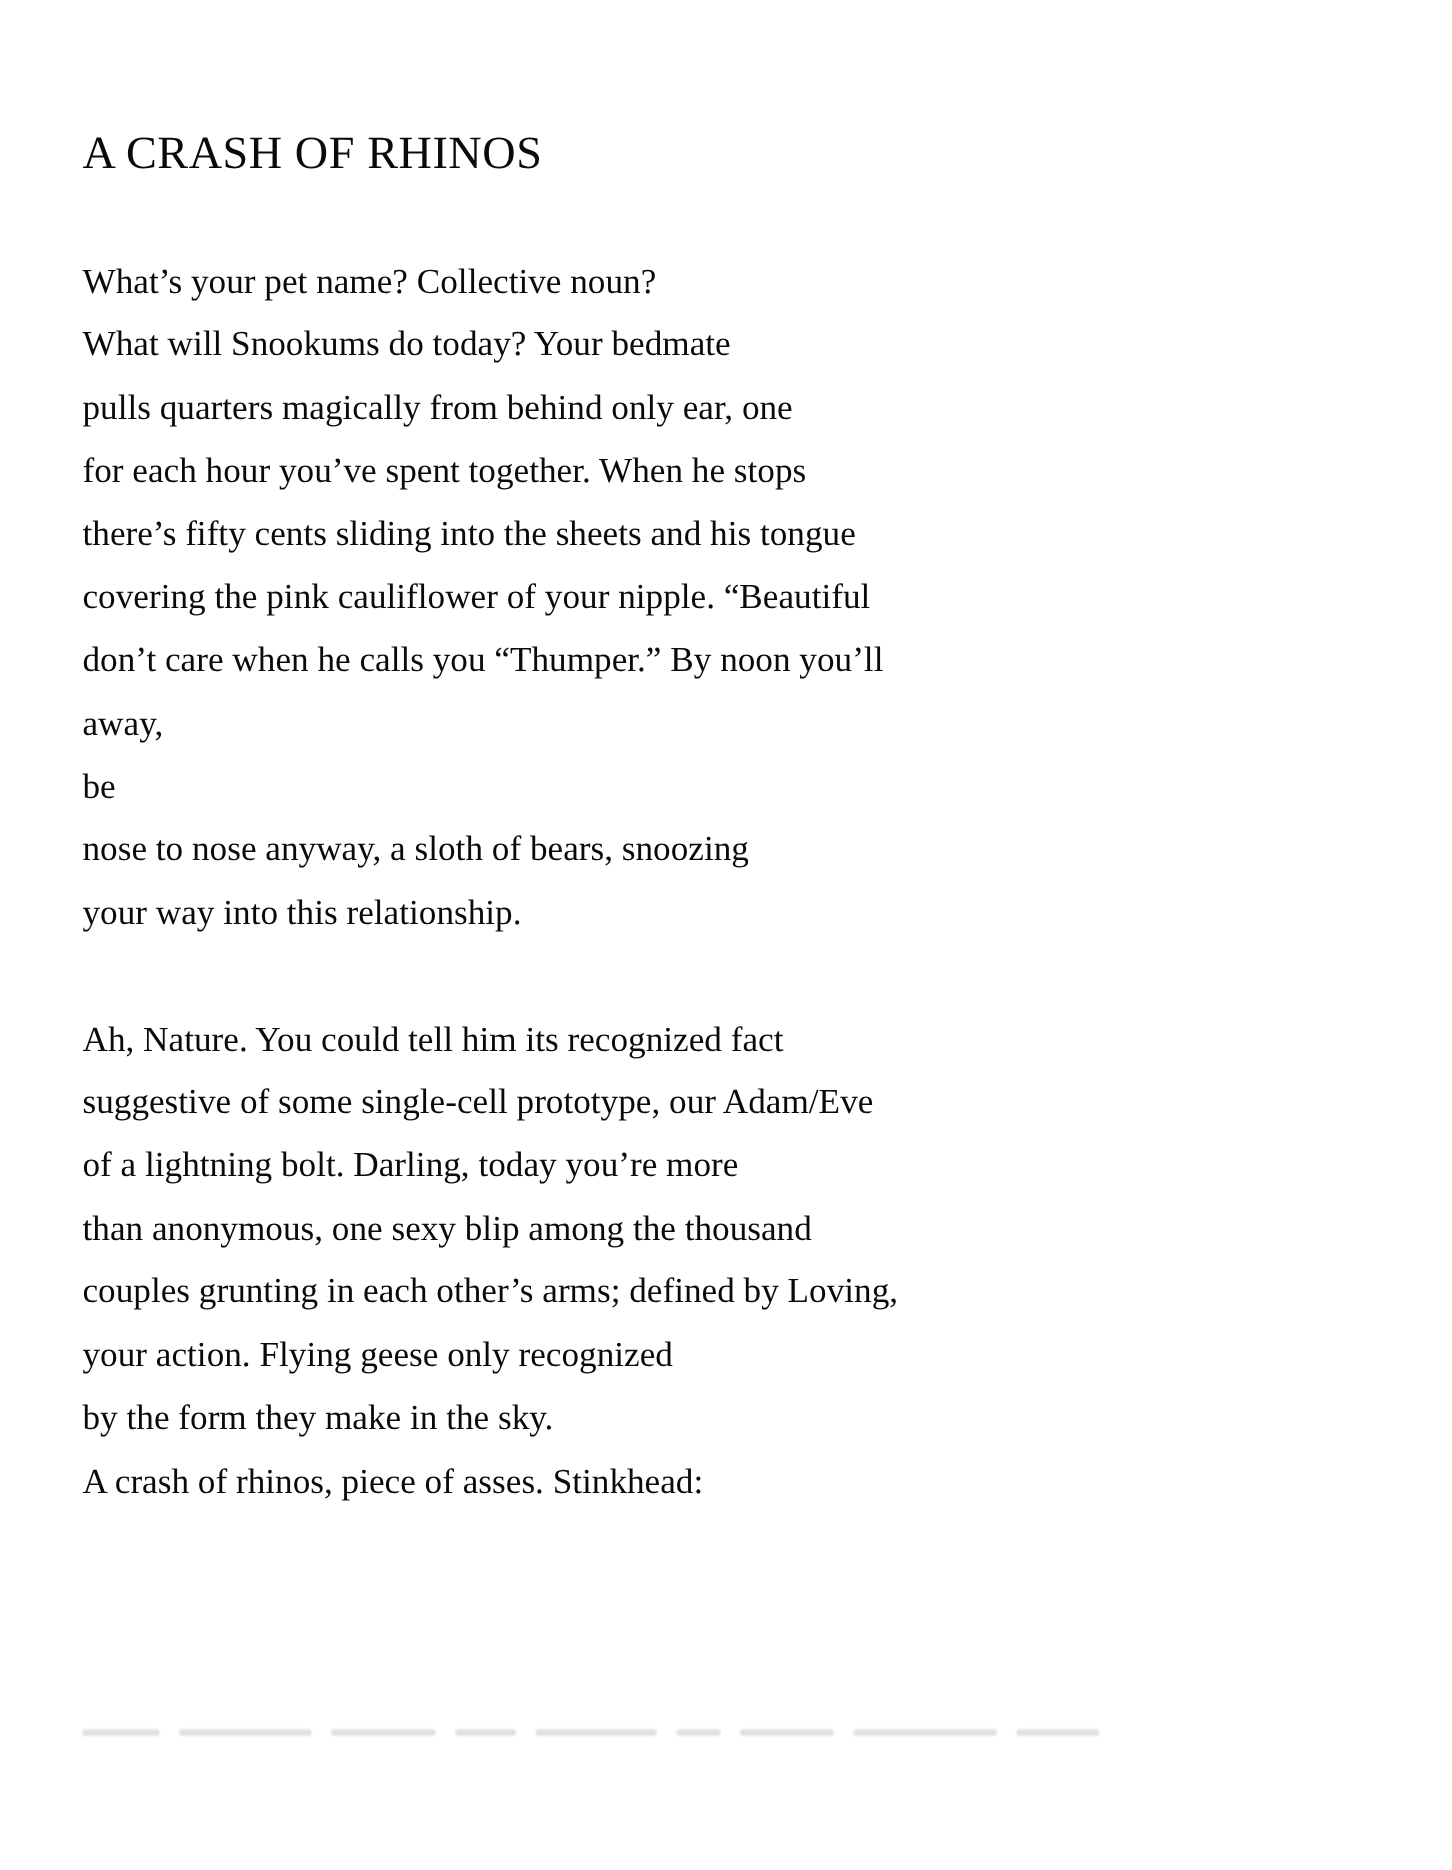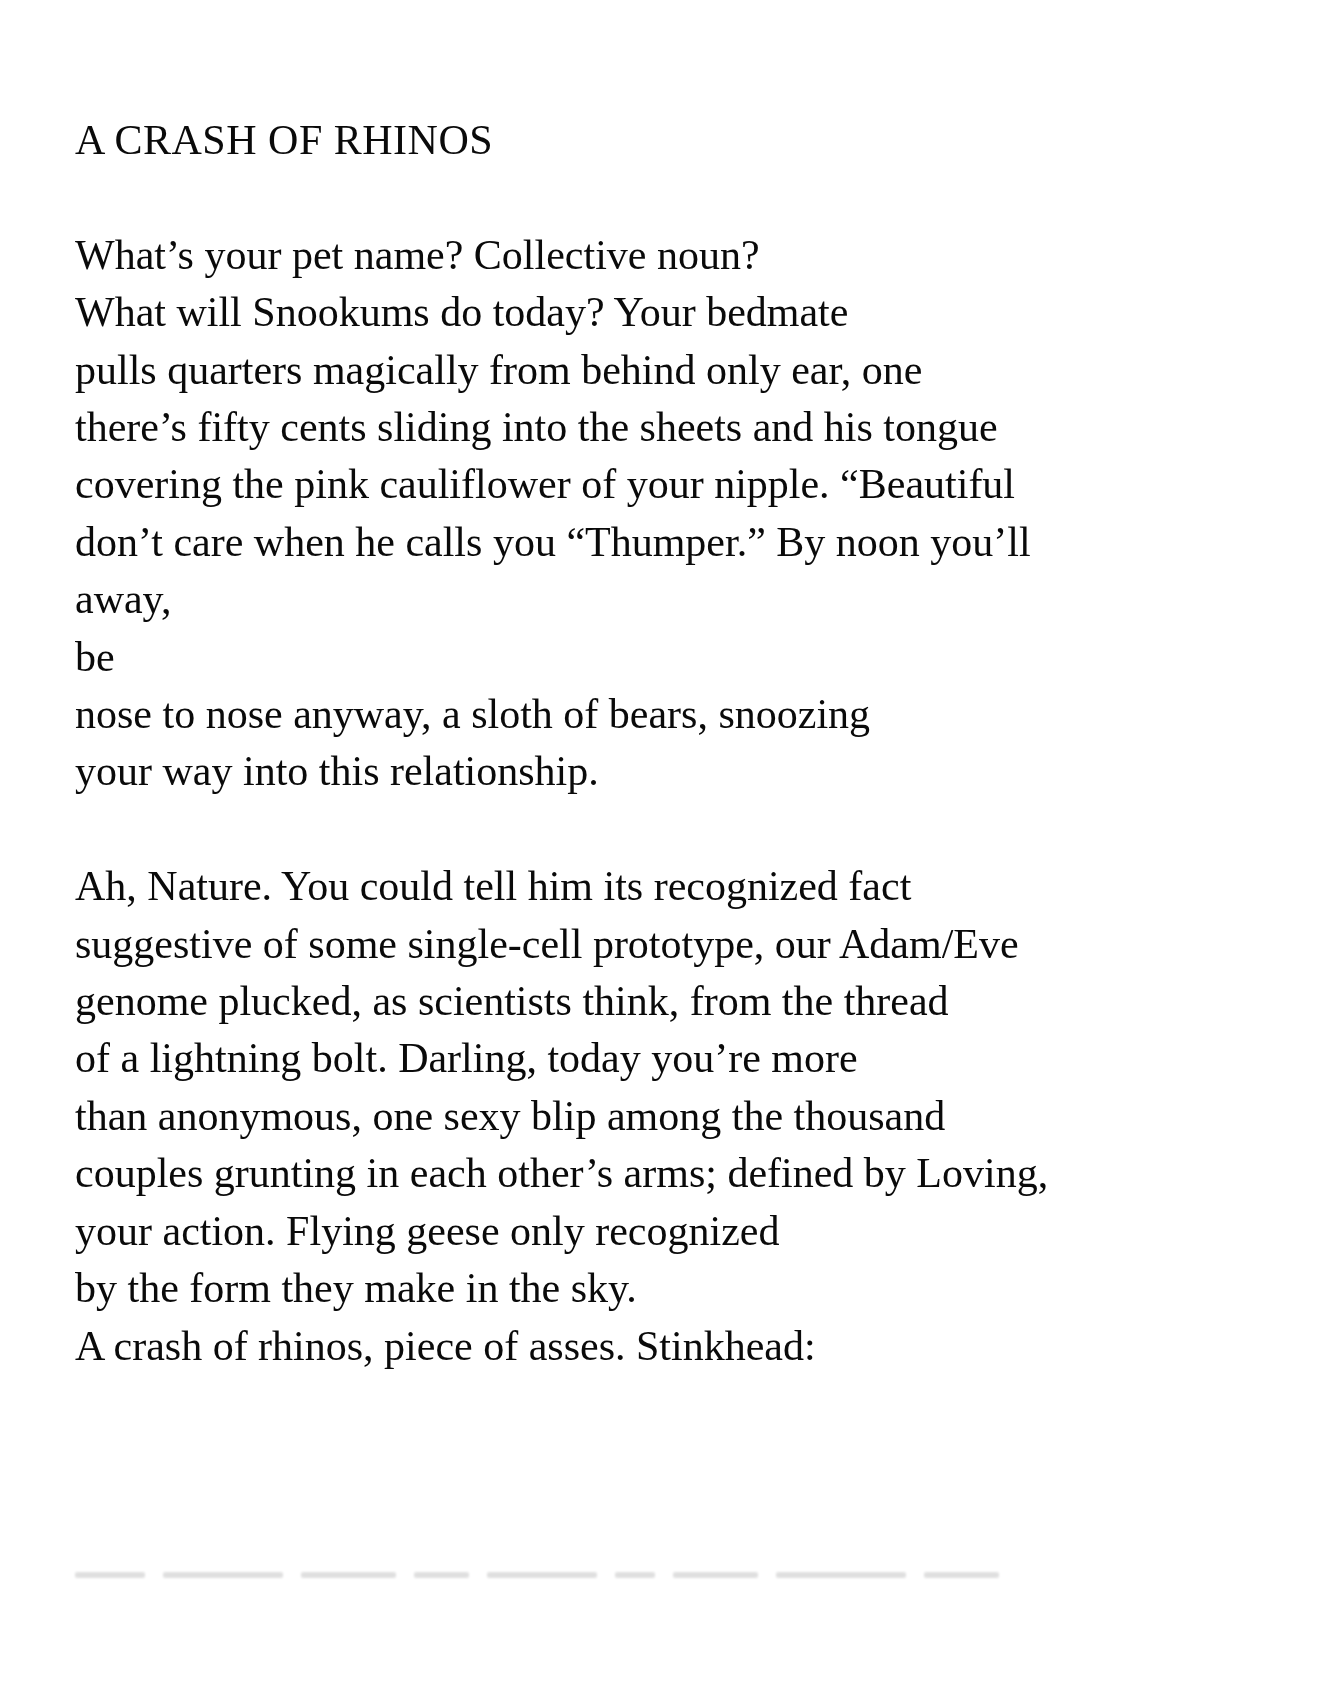--- a/index.html
+++ b/index.html
@@ -27,21 +27,21 @@
     white-space: nowrap;
     letter-spacing: 0.5px;
   }
   .title-spacer, .stanza-spacer {
     height: 57.4px;
   }
   .stanza {
     margin: 0;
   }
   .poem-line {
-    font-size: 42px;
+    font-size: 32px;
     line-height: 57.4px;
     white-space: nowrap;
   }
   
   .clipped-next-line {
     position: absolute;
     left: 75px;
     top: 1572px;
     height: 10px;
     width: 1010px;
@@ -64,35 +64,35 @@
 <div class="page">
 
   <div class="poem-title">A CRASH OF RHINOS</div>
 
   <div class="title-spacer"></div>
 
   <div class="stanza">
     <div class="poem-line">What’s your pet name? Collective noun?</div>
     <div class="poem-line">What will Snookums do today? Your bedmate</div>
     <div class="poem-line">pulls quarters magically from behind only ear, one</div>
+    <div class="poem-line">for each hour you’ve spent together. When he stops</div>
     <div class="poem-line">there’s fifty cents sliding into the sheets and his tongue</div>
     <div class="poem-line">covering the pink cauliflower of your nipple. “Beautiful</div>
     <div class="poem-line">don’t care when he calls you “Thumper.” By noon you’ll</div>
     <div class="poem-line">away,</div>
     <div class="poem-line">be</div>
     <div class="poem-line">nose to nose anyway, a sloth of bears, snoozing</div>
     <div class="poem-line">your way into this relationship.</div>
   </div>
 
   <div class="stanza-spacer"></div>
 
   <div class="stanza">
     <div class="poem-line">Ah, Nature. You could tell him its recognized fact</div>
     <div class="poem-line">suggestive of some single-cell prototype, our Adam/Eve</div>
-    <div class="poem-line">genome plucked, as scientists think, from the thread</div>
     <div class="poem-line">of a lightning bolt. Darling, today you’re more</div>
     <div class="poem-line">than anonymous, one sexy blip among the thousand</div>
     <div class="poem-line">couples grunting in each other’s arms; defined by Loving,</div>
     <div class="poem-line">your action. Flying geese only recognized</div>
     <div class="poem-line">by the form they make in the sky.</div>
     <div class="poem-line">A crash of rhinos, piece of asses. Stinkhead:</div>
   </div>
 
   <div class="clipped-next-line">
     <span class="chunk" style="width:70px"></span>

